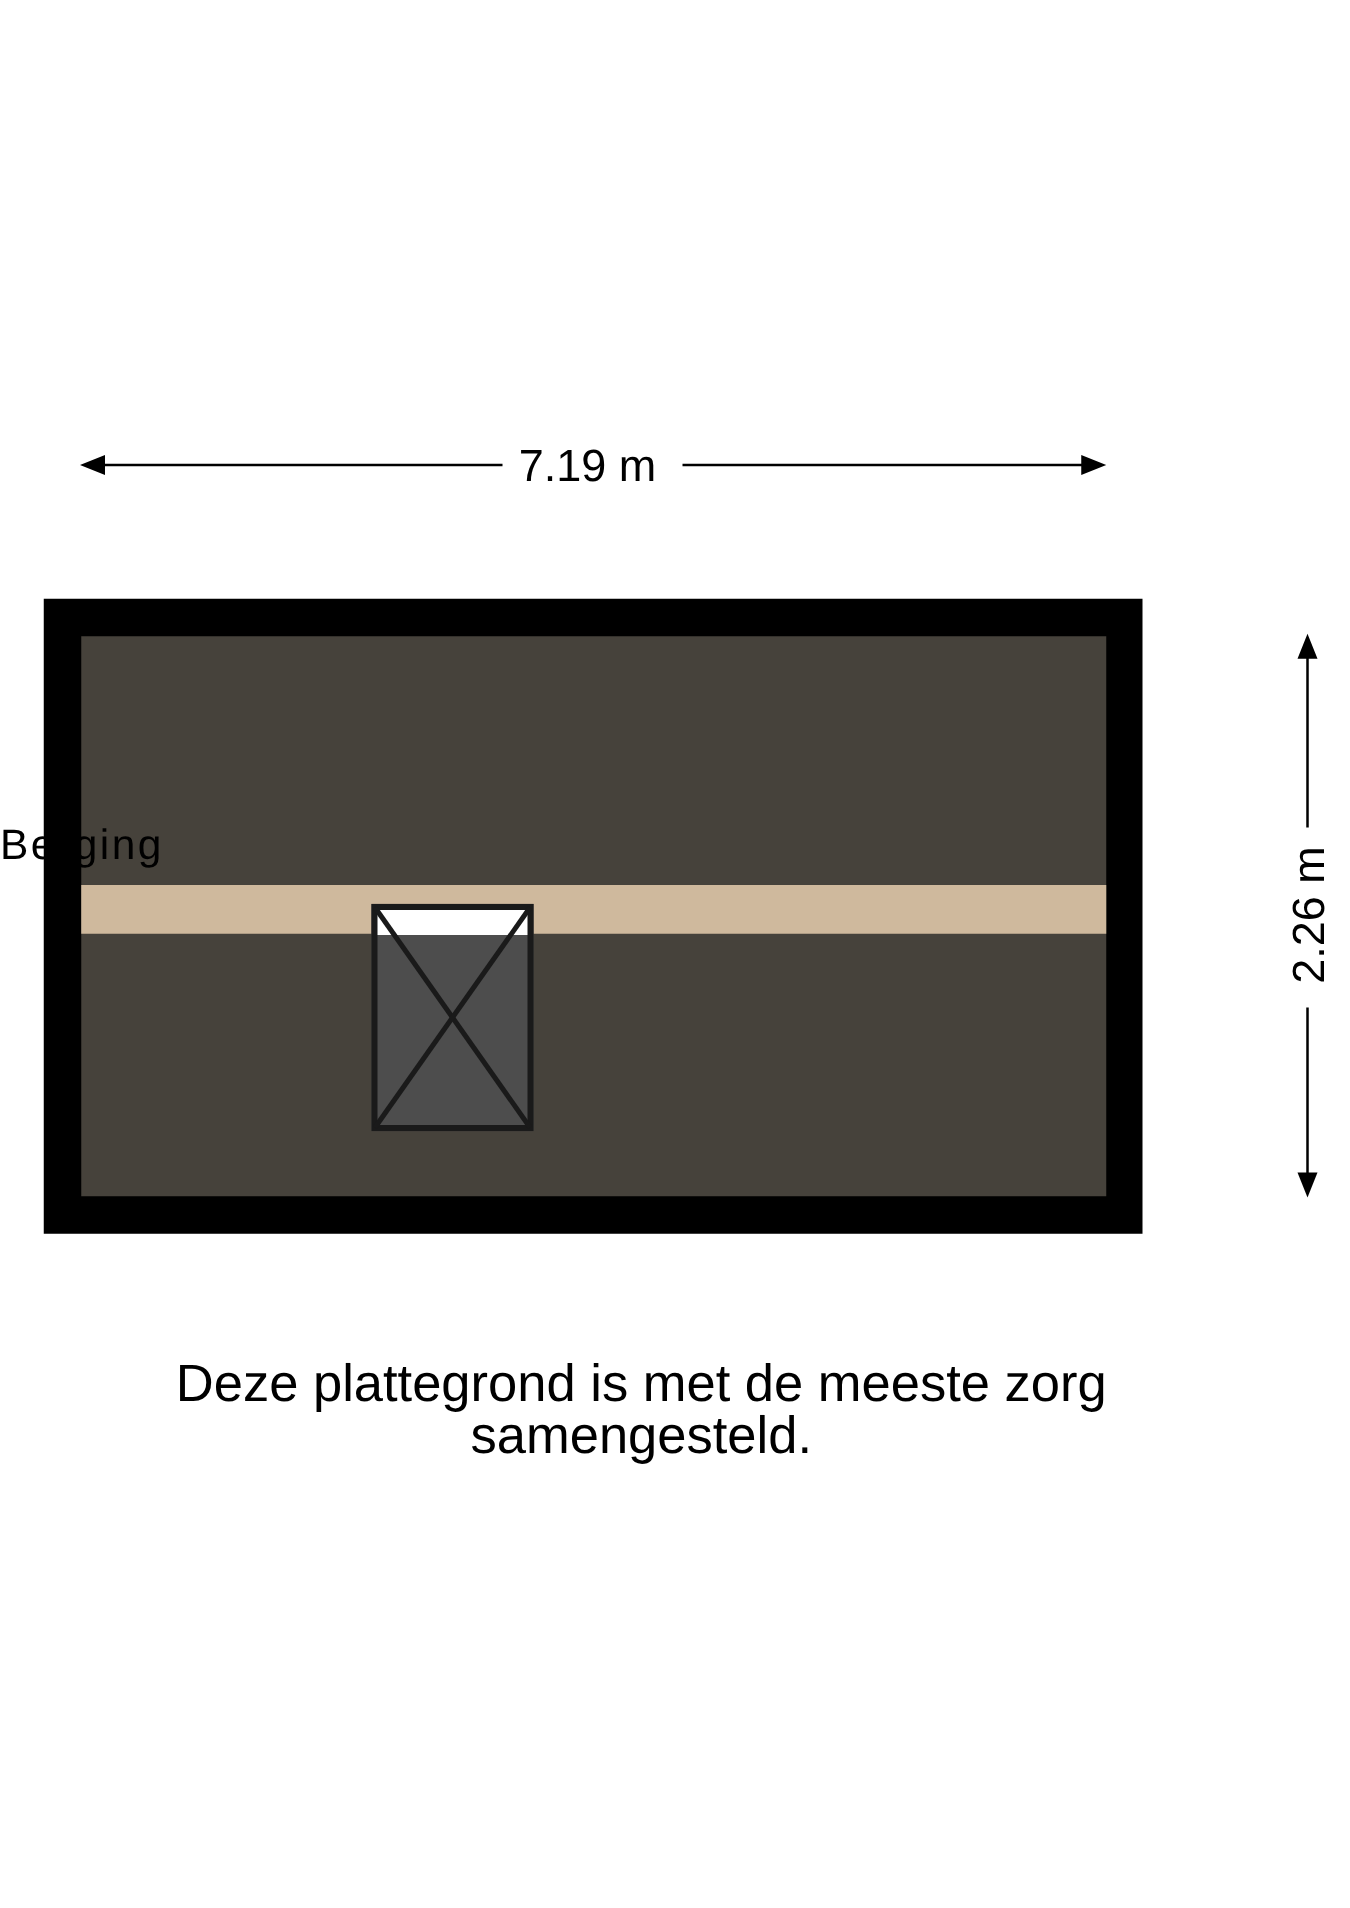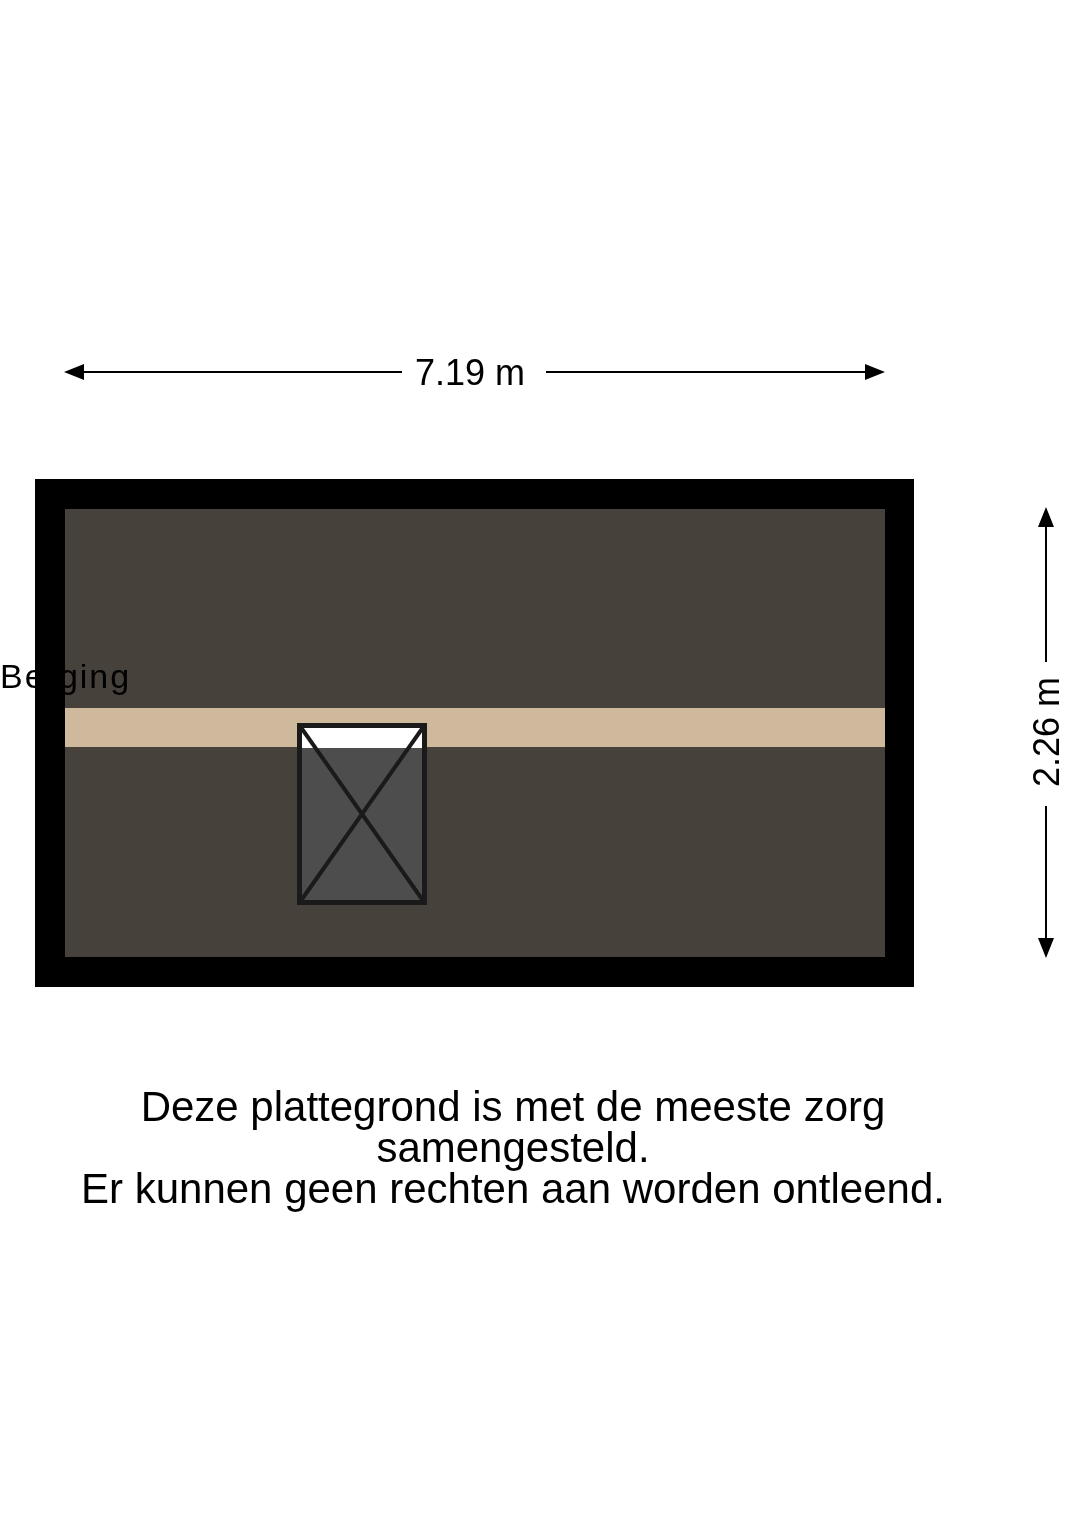--- a/index.html
+++ b/index.html
@@ -45,14 +45,13 @@
 <svg class="abs" id="hatch" viewBox="0 0 130 182" width="130" height="182">
   <rect x="0" y="0" width="130" height="182" fill="#4d4d4d"></rect>
   <rect x="3" y="3" width="124" height="22" fill="#ffffff"></rect>
   <rect x="2.5" y="2.5" width="125" height="177" fill="none" stroke="#1a1a1a" stroke-width="5"></rect>
   <line x1="3" y1="3" x2="127" y2="179" stroke="#1a1a1a" stroke-width="4"></line>
   <line x1="127" y1="3" x2="3" y2="179" stroke="#1a1a1a" stroke-width="4"></line>
 </svg>
 
 <div class="abs" id="disclaimer">
   <div>Deze plattegrond is met de meeste zorg samengesteld.</div>
-  <div>Er kunnen geen rechten aan worden ontleend.</div>
 </div>
 
 </body></html>

